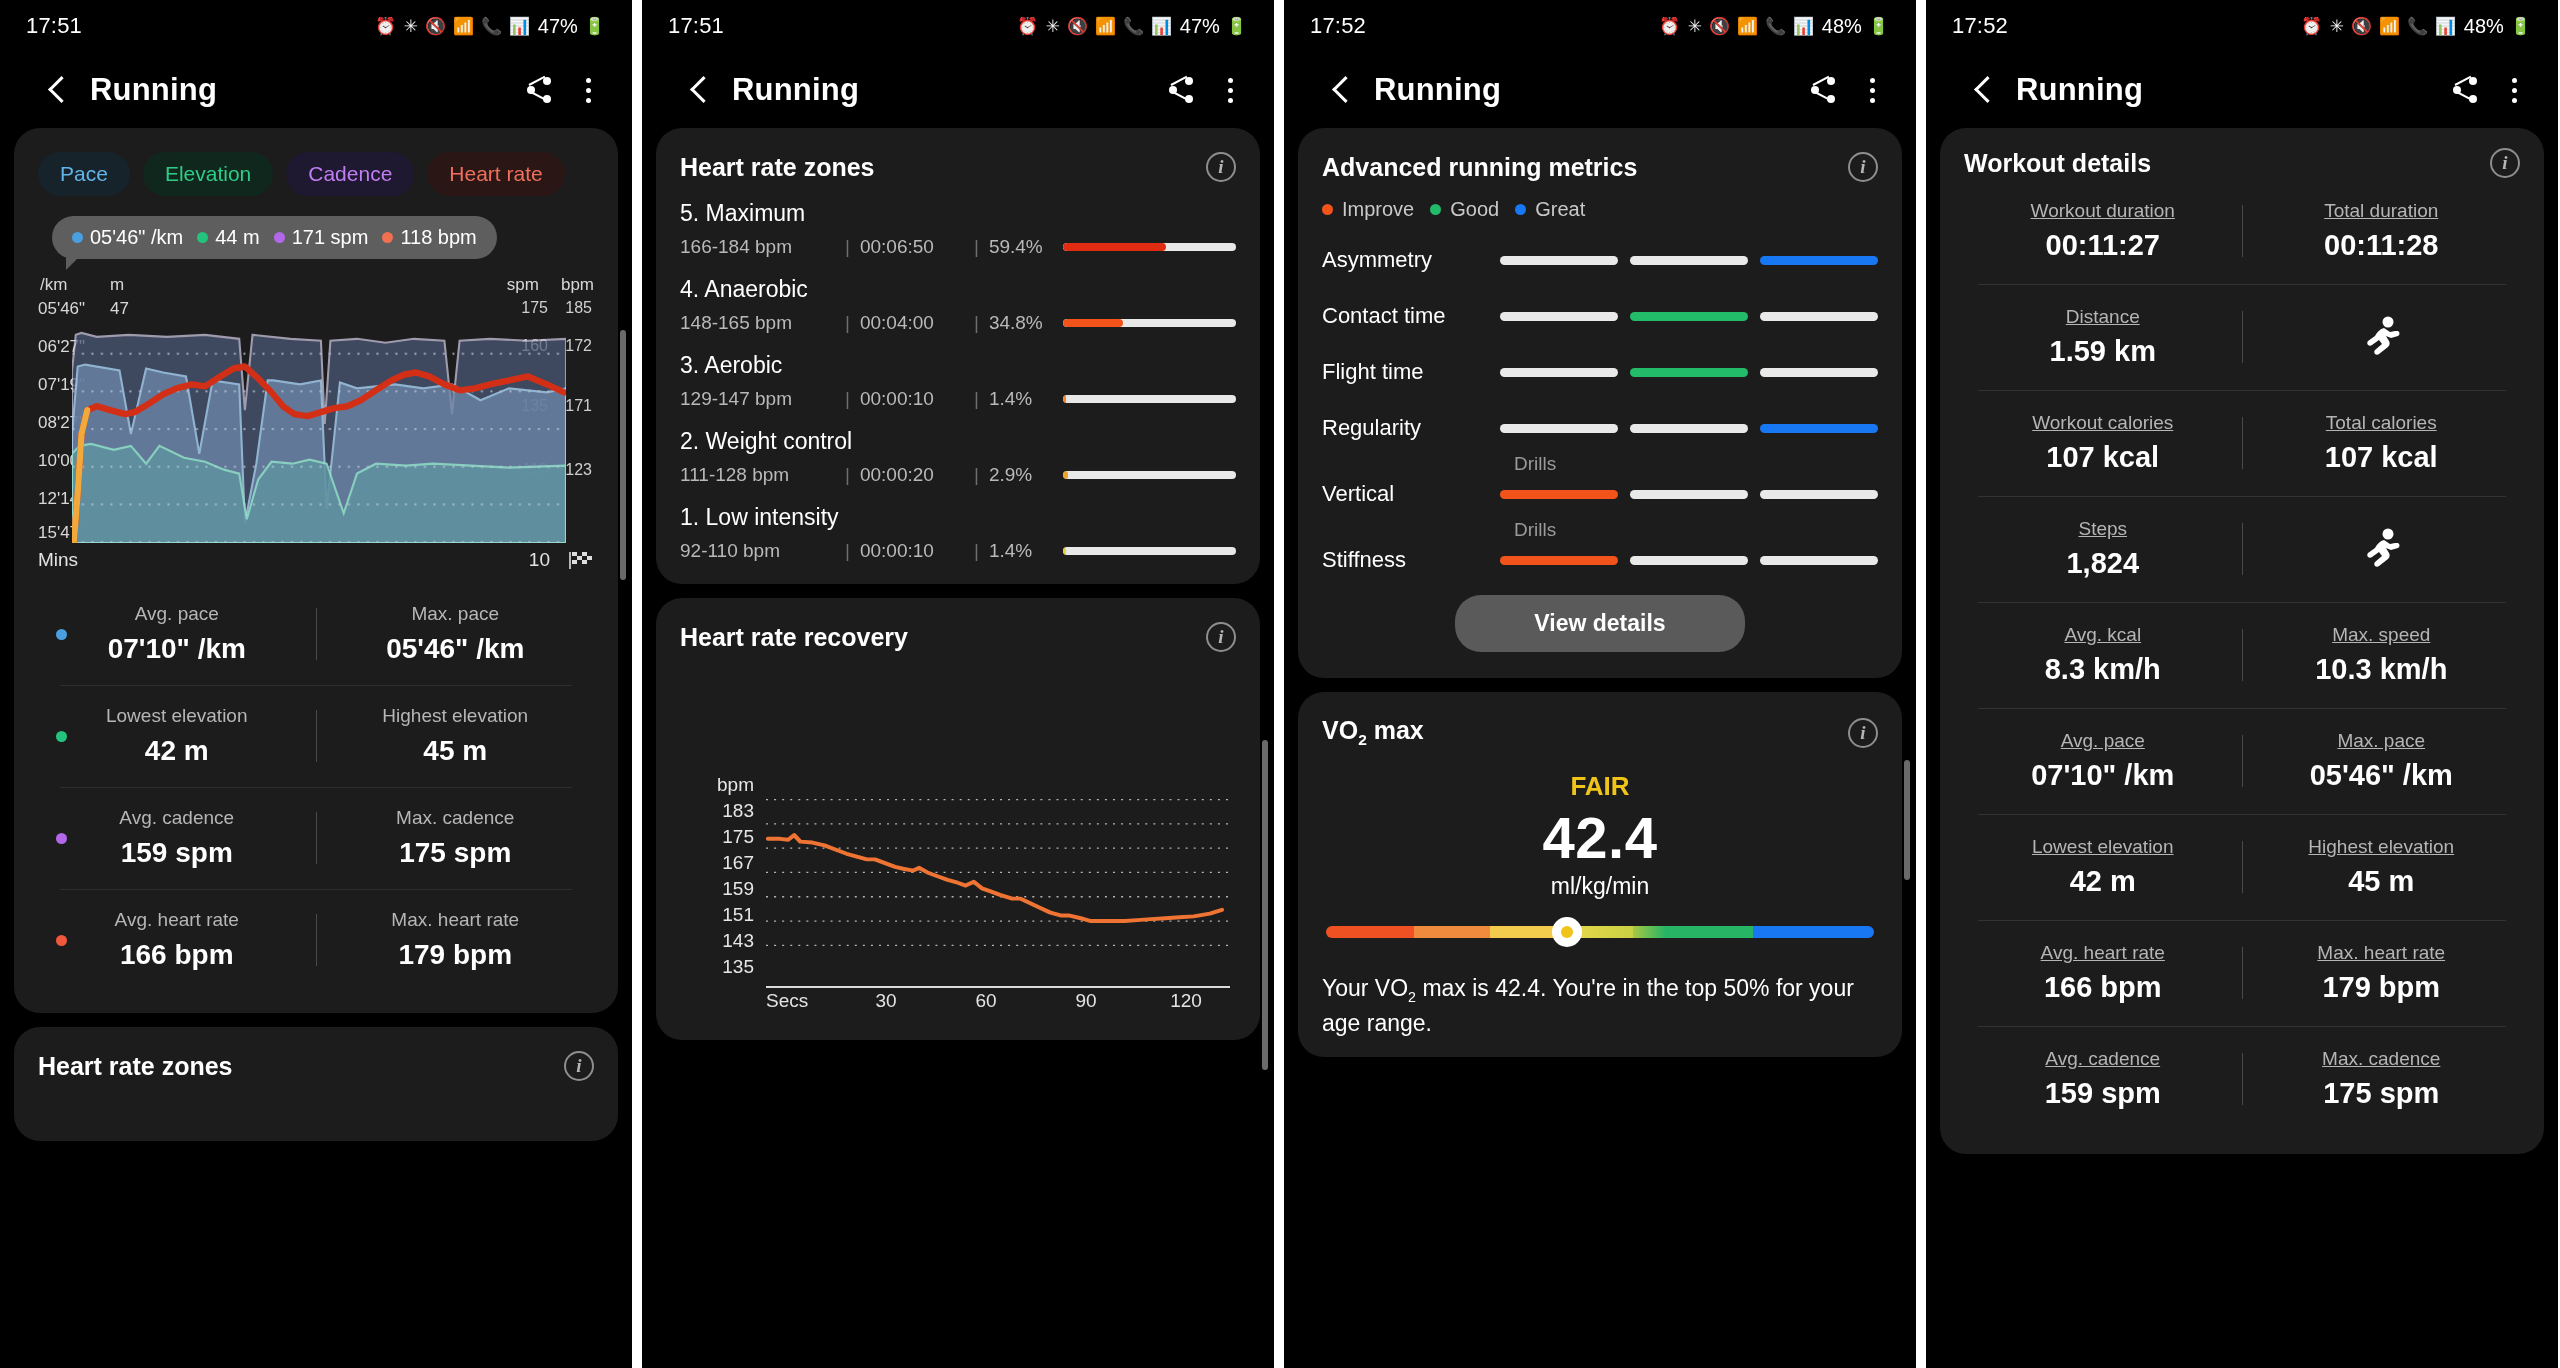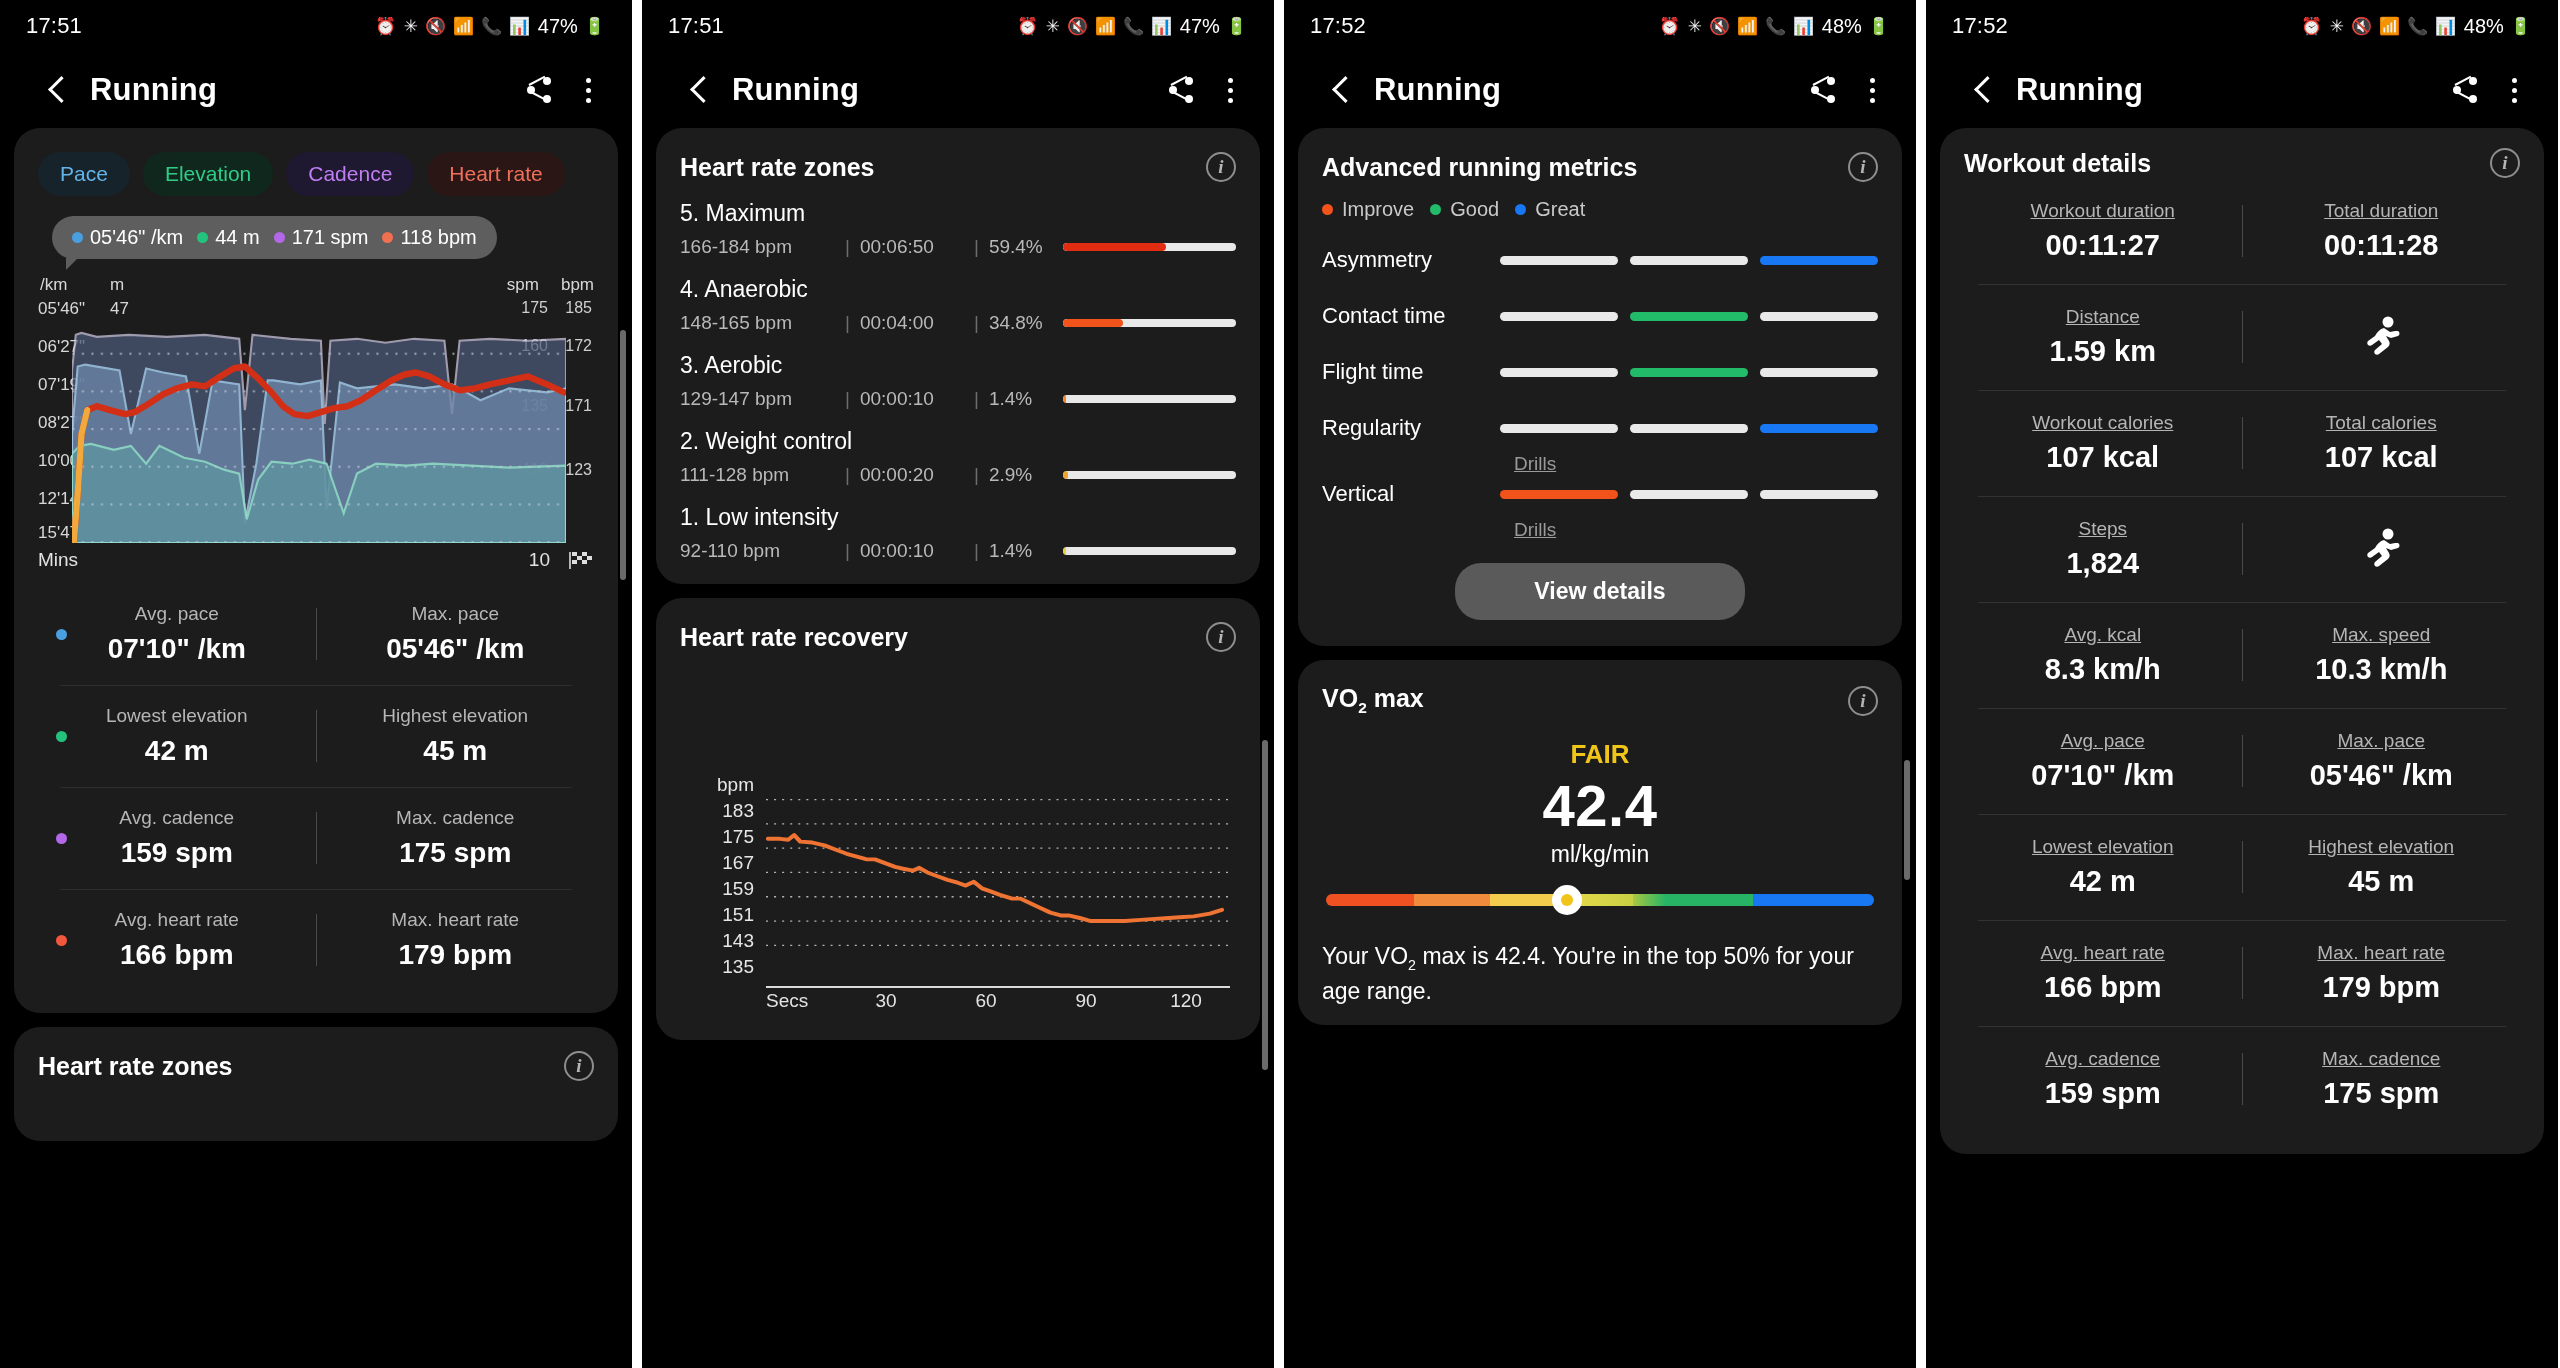--- a/index.html
+++ b/index.html
@@ -135,21 +135,21 @@
   .rec-xaxis{ display:flex; margin-left:86px; margin-top:8px; font-size:19px; color:#e4e4e4; }
   .rec-xaxis span{ flex:1; text-align:center; }
   .rec-xaxis span:first-child{ text-align:left; flex:0 0 70px;}
   
   .legend{ display:flex; gap:16px; align-items:center; margin:16px 0 26px 0; font-size:20px; color:#c9c9c9;}
   .legend .li{ display:flex;align-items:center;gap:9px;}
   .arow{ display:flex; align-items:center; margin-bottom:30px; position:relative;}
   .arow .an{ width:178px; font-size:22px; color:#fff;}
   .seg{ flex:1; display:flex; gap:12px; }
   .seg i{ flex:1; height:9px; border-radius:5px; background:#e9e9e9; display:block;}
-  .drills{ font-size:19px; color:#9a9a9a; margin-left:192px; margin-bottom:6px; margin-top:-10px;text-decoration:underline;}
+  .drills{ font-size:19px; color:#9a9a9a; margin-left:192px; margin-bottom:6px; margin-top:-10px;}
   .viewbtn{
     display:block; width:290px; margin:22px auto 4px auto; padding:15px 0;
     border-radius:26px; background:#5a5a5a; color:#fff; font-size:23px; font-weight:700;
     text-align:center; border:0; cursor:pointer; font-family:"Liberation Sans", sans-serif;
   }
   
   .vo2-grade{ text-align:center; font-size:26px; font-weight:700; color:#f0c419; margin-top:22px;}
   .vo2-val{ text-align:center; font-size:58px; font-weight:700; color:#fff; margin-top:2px; letter-spacing:.5px;}
   .vo2-unit{ text-align:center; font-size:23px; color:#fff; margin-top:2px;}
   .vo2-bar{ height:12px; border-radius:7px; margin:26px 4px 0 4px; position:relative;
@@ -614,20 +614,28 @@
     <div class="drills" style="margin-top:12px;">Drills</div>
     <div class="arow" style="margin-bottom:6px;">
       <span class="an">Vertical</span>
       <span class="seg">
           <i style="background:#f2531b"></i>
           <i></i>
           <i></i>
         </span>
     </div>
     <div class="drills" style="margin-top:12px;">Drills</div>
+    <div class="arow" style="margin-bottom:4px;">
+      <span class="an">Stiffness</span>
+      <span class="seg">
+          <i style="background:#f2531b"></i>
+          <i></i>
+          <i></i>
+        </span>
+    </div>
     <button class="viewbtn">View details</button>
   </div>
 
   <div class="card" style="padding-bottom:16px;">
     <div class="card-head">
       <div class="card-title">VO<sub>2</sub> max</div>
       <div class="info-ic">i</div>
     </div>
     <div class="vo2-grade">FAIR</div>
     <div class="vo2-val">42.4</div>

